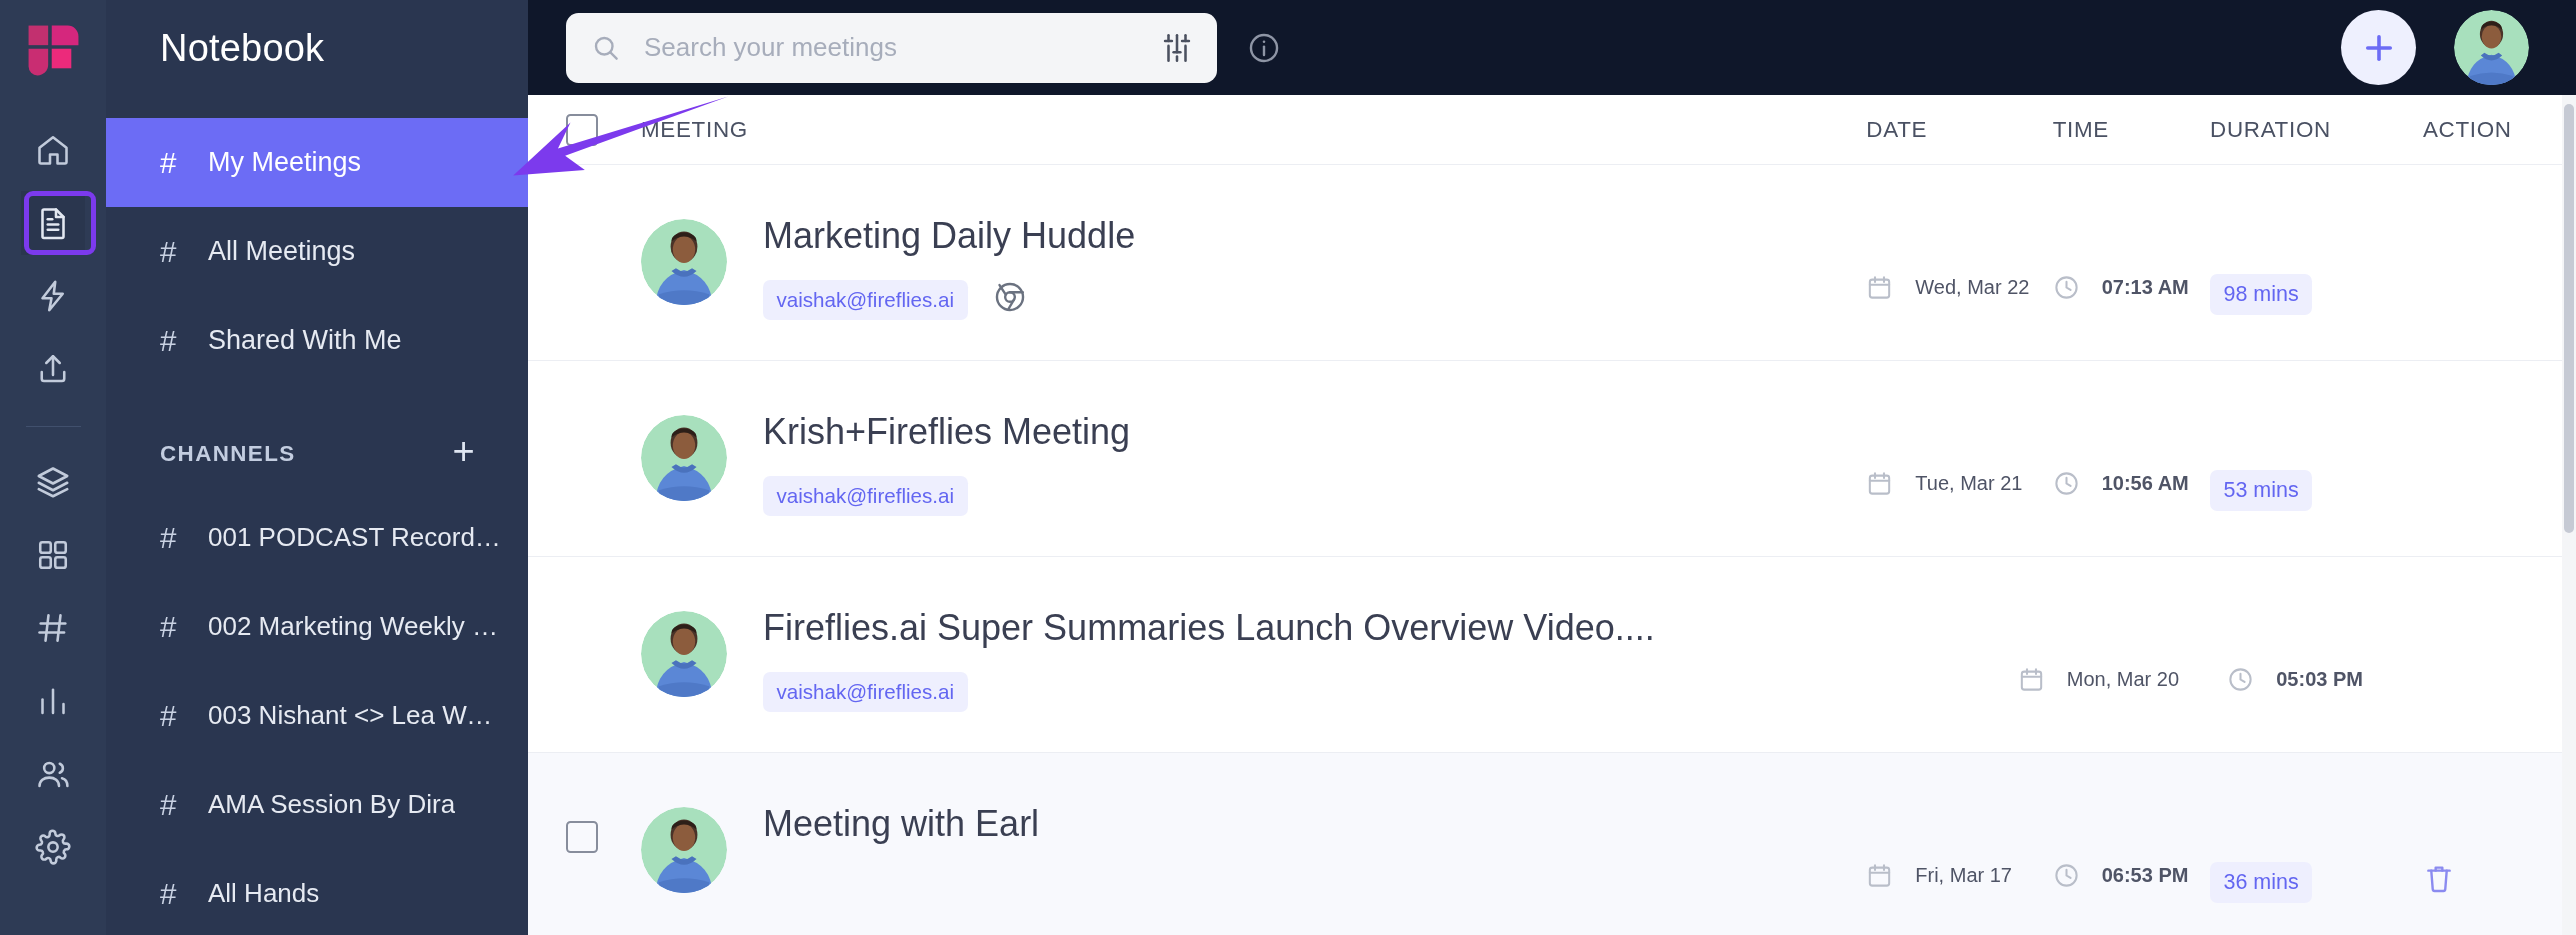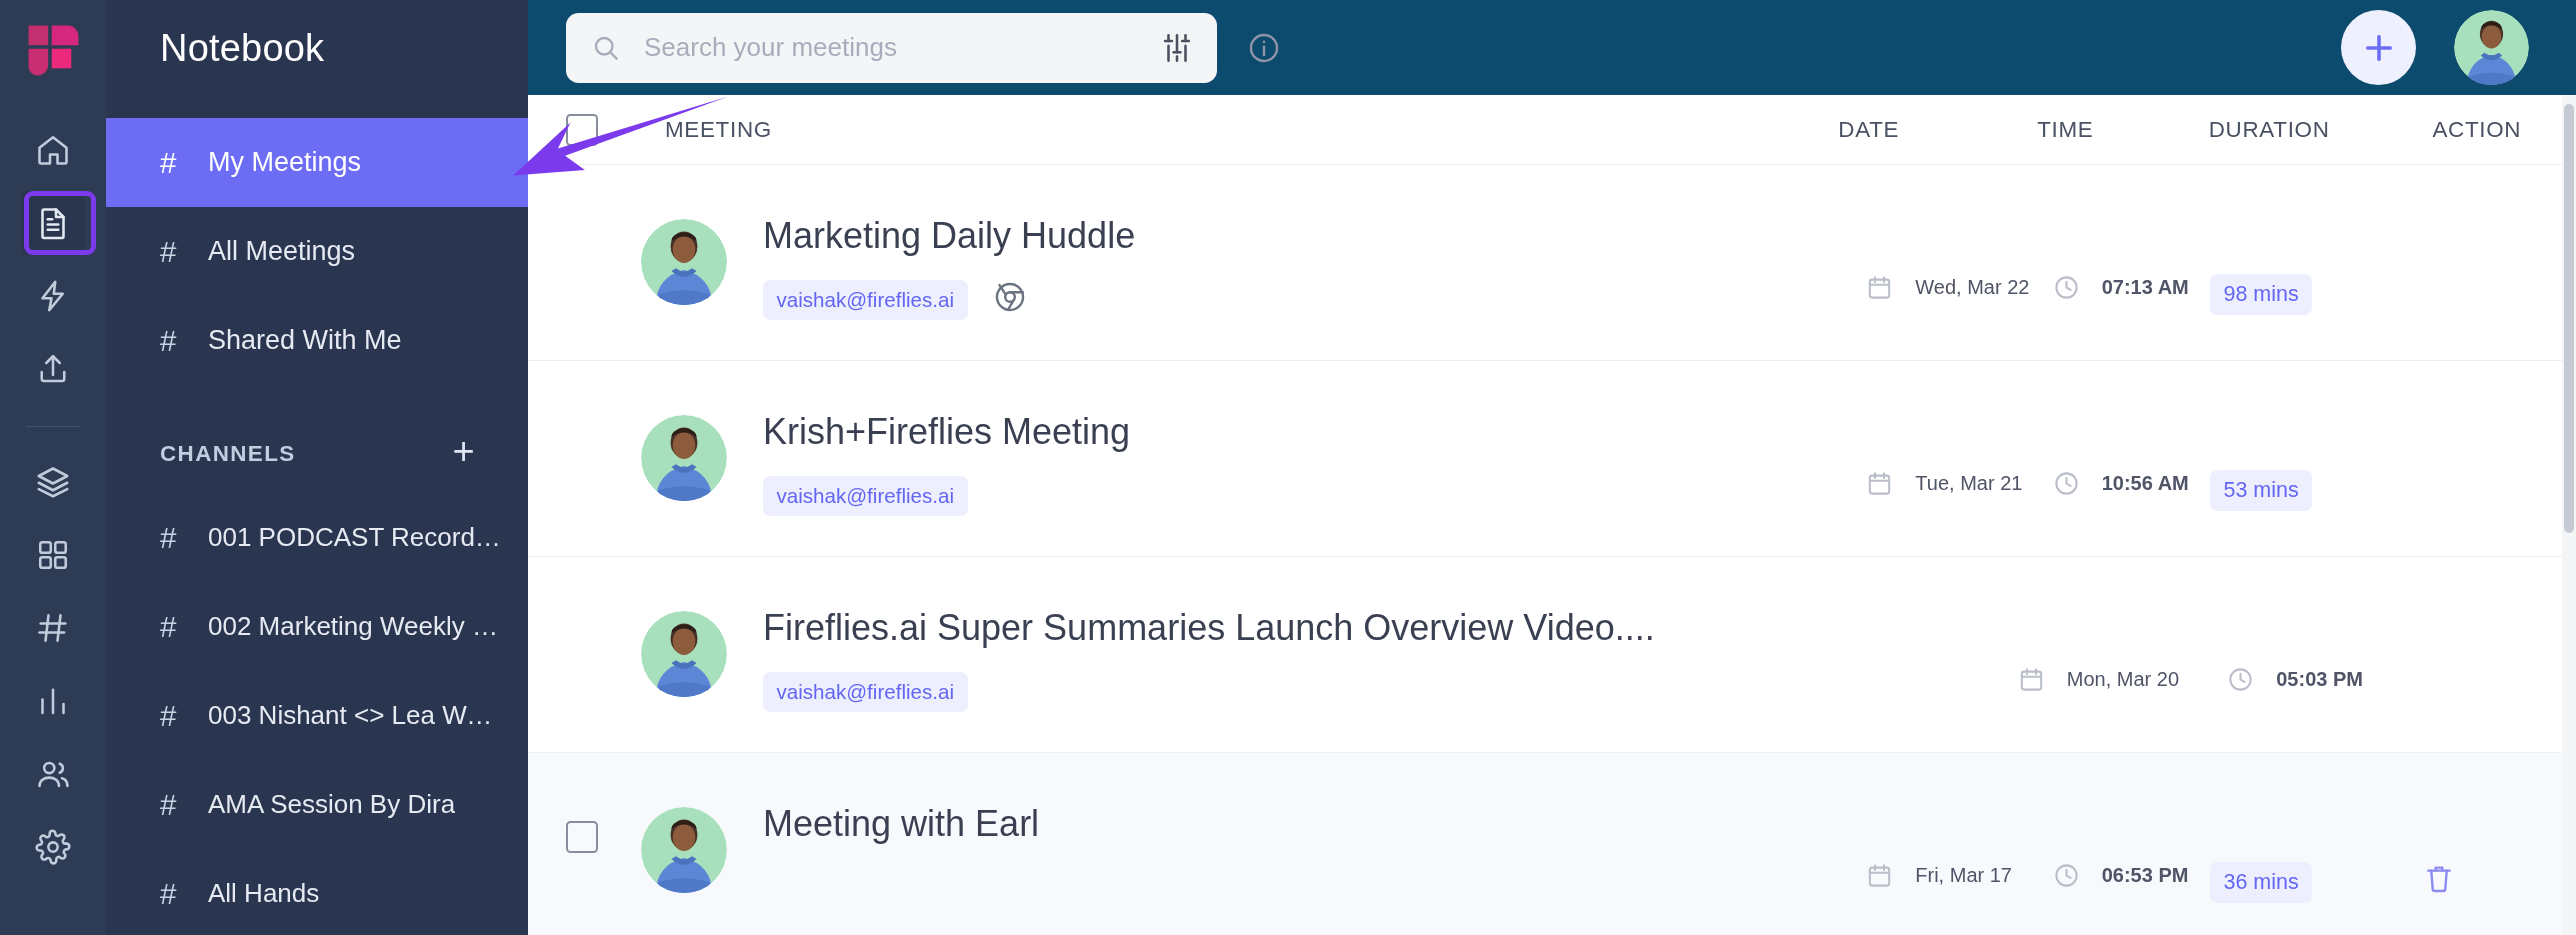--- a/index.html
+++ b/index.html
@@ -101,21 +101,21 @@
     flex: 1 1 auto; height: 936px;
     background: #ffffff;
     display: flex; flex-direction: column;
     position: relative;
     overflow: hidden;
   }
   .topbar {
     height: 95px; flex: 0 0 95px;
     display: flex; align-items: center;
     padding: 0 47px 0 38px;
-    background: #0c4a6e;
+    background: #0f172a;
   }
   .searchbox {
     display: flex; align-items: center;
     width: 651px; height: 70px;
     background: #f4f5f7;
     border-radius: 12.5px;
     padding: 0 23px 0 25px;
   }
   .search-icon svg { width: 30px; height: 30px; display:block; }
   .search-input {
@@ -146,21 +146,20 @@
 
   
   .table-head {
     display: flex; align-items: center;
     height: 70px; flex: 0 0 70px;
     border-bottom: 1.8px solid #eceef3;
     padding-left: 38px;
     color: #4a5163;
     font-size: 22.4px;
     letter-spacing: 0.7px;
-    gap: 24px;
   }
   .checkbox {
     width: 32px; height: 32px;
     border: 2.7px solid #878d9c;
     border-radius: 4.5px;
     flex: 0 0 32px;
   }
   .col-meeting { width: 1476px; padding-left: 43px; }
   .col-date { width: 218px; }
   .col-time { width: 184px; }

